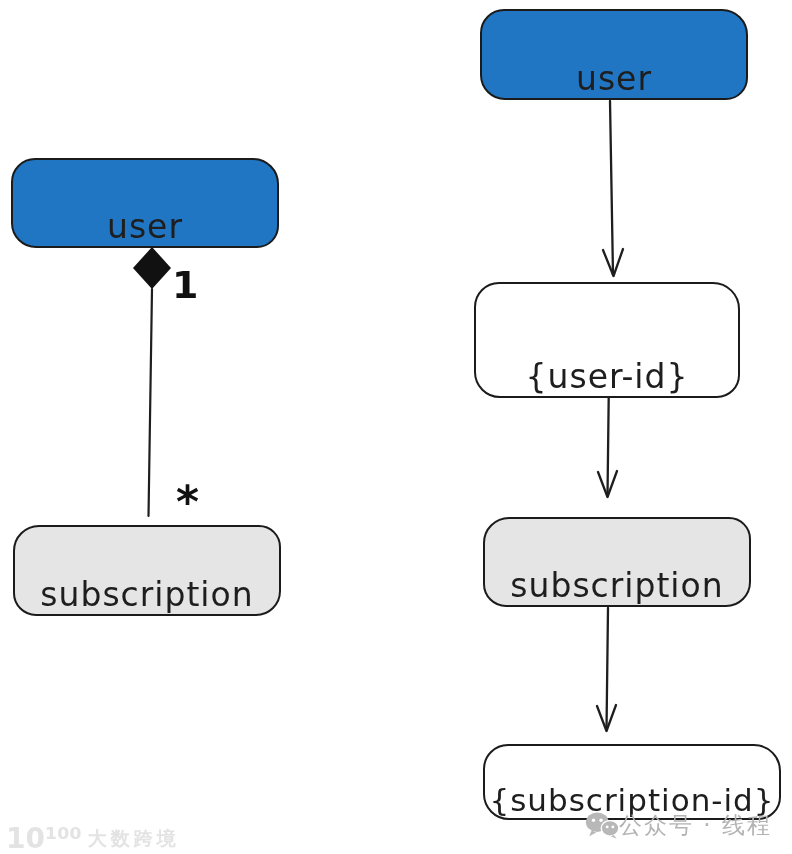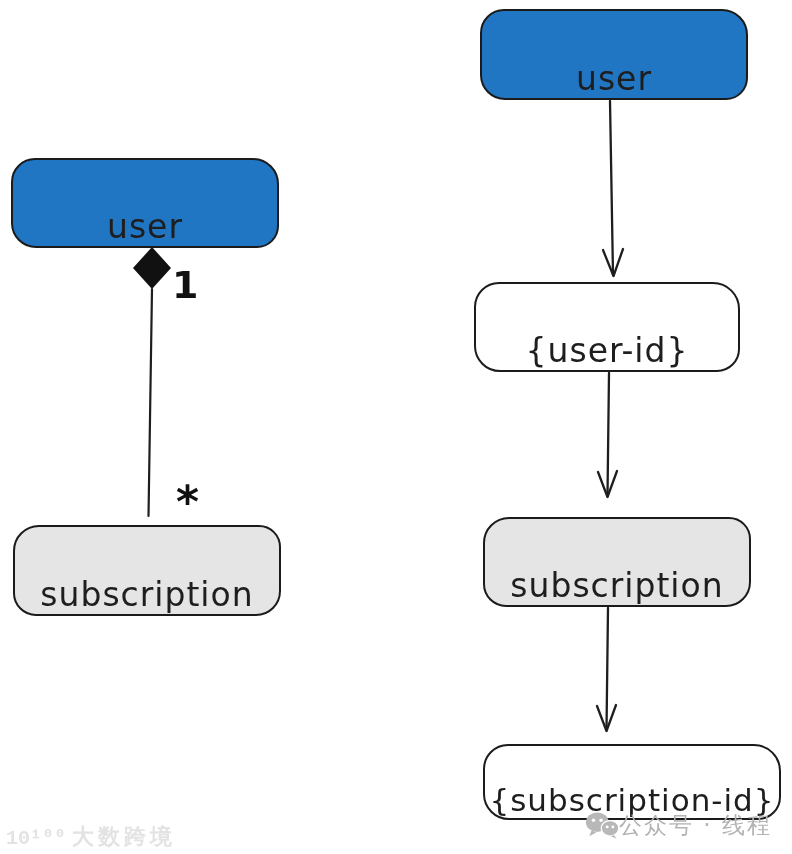--- a/index.html
+++ b/index.html
@@ -35,21 +35,21 @@
     letter-spacing: 1px;
   }
   .node-blue   { background: #2176c4; border-radius: 24px 26px 22px 25px; }
   .node-pink   { background: #e5e5e5; border-radius: 26px 22px 25px 23px; }
   .node-white  { background: #ffffff; border-radius: 25px 27px 23px 26px; }
 
   .uml-user          { left: 11px;  top: 158px; width: 268px; height: 90px; }
   .uml-subscription  { left: 13px;  top: 525px; width: 268px; height: 91px; }
 
   .flow-user             { left: 480px; top: 9px;   width: 268px; height: 91px; }
-  .flow-user-id          { left: 474px; top: 282px; width: 266px; height: 90px; }
+  .flow-user-id          { left: 474px; top: 282px; width: 266px; height: 116px; }
   .flow-subscription     { left: 483px; top: 517px; width: 268px; height: 90px; }
   .flow-subscription-id  { left: 483px; top: 744px; width: 298px; height: 76px; font-size: 31px; }
 
   .multiplicity {
     position: absolute;
     color: #111111;
     font-weight: 600;
     line-height: 1;
   }
   .mult-one  { left: 172px; top: 266px; font-size: 38px; }
@@ -58,22 +58,22 @@
   .watermark-left {
     position: absolute;
     left: 6px;
     top: 822px;
     display: flex;
     align-items: center;
     gap: 6px;
     color: #e3e3e3;
     font-weight: 700;
   }
-  .watermark-left .logo-mark { font-size: 20px; letter-spacing: 0; font-family: Liberation Mono, monospace; }
-  .watermark-left .brand-name { font-size: 22px; letter-spacing: 4px; }
+  .watermark-left .logo-mark { font-size: 28px; letter-spacing: 0; }
+  .watermark-left .brand-name { font-size: 19px; letter-spacing: 4px; }
 
   .watermark-right {
     position: absolute;
     left: 585px;
     top: 810px;
     display: flex;
     align-items: center;
     color: #b3b3b3;
     font-size: 23px;
     font-weight: 500;

